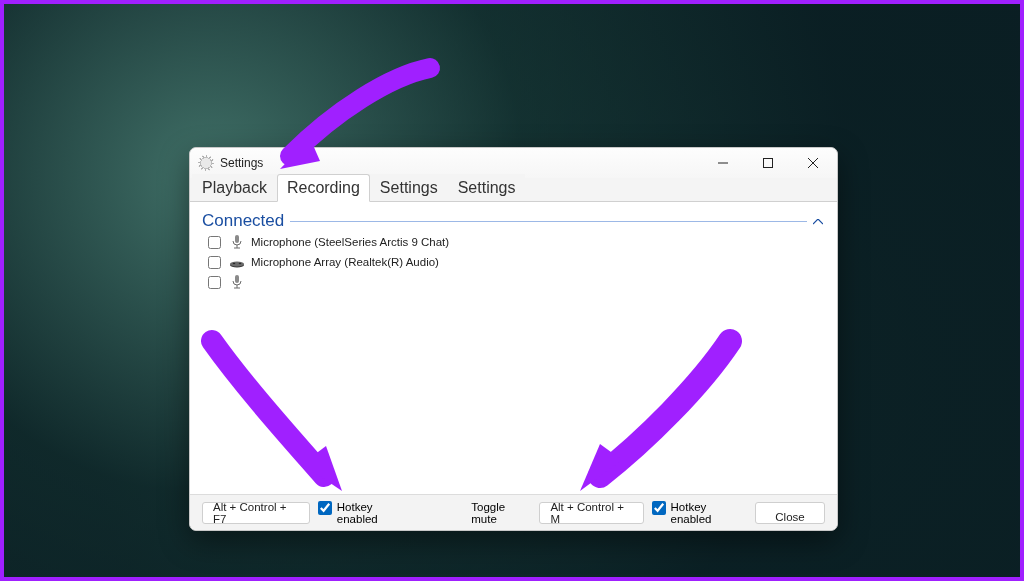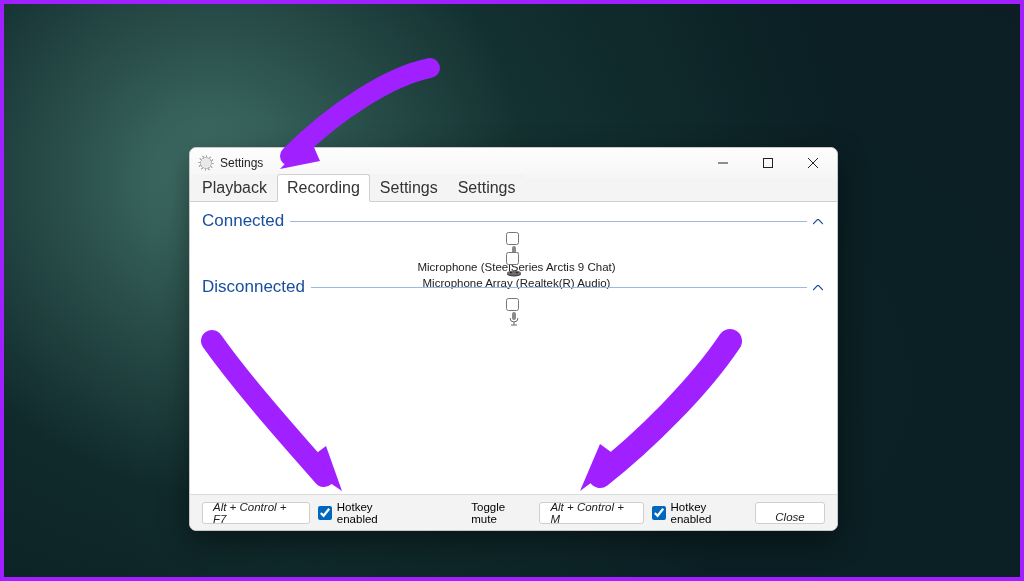--- a/index.html
+++ b/index.html
@@ -87,21 +87,21 @@
     margin-top: 4px;
     padding: 1px 0;
   }
   .group-header .gh-label { white-space: nowrap; }
   .group-header .gh-line { flex: 1; height: 1px; background: #9cb8e6; margin: 0 6px; }
   .group-header .gh-caret { color: #1a4ea1; font-size: 10px; padding-right: 2px; }
 
   .device-row {
     display: flex; align-items: center;
     height: 20px; padding-left: 6px;
-    font-size: 11.5px; color: #222; flex-direction: column;
+    font-size: 11.5px; color: #222;
   }
   .device-row input[type=checkbox] {
     width: 13px; height: 13px; margin-right: 8px;
     accent-color: #0067c0;
   }
   .dev-icon {
     width: 16px; height: 16px; margin-right: 6px;
     display: inline-flex; align-items: center; justify-content: center;
   }
 
@@ -116,24 +116,23 @@
     font-size: 11.5px;
   }
   .txtbtn {
     height: 22px; min-width: 100px;
     padding: 0 10px;
     background: #ffffff;
     border: 1px solid #cfcfcf;
     border-radius: 3px;
     display: inline-flex; align-items: center; justify-content: center;
     color: #222;
-    font-style: italic;
   }
   .closebtn { min-width: 70px; margin-left: auto; align-items: flex-end; }
-  .chkwrap { display: inline-flex; align-items: center; gap: 5px; }
+  .chkwrap { display: inline-flex; align-items: flex-start; gap: 5px; }
   .chkwrap input[type=checkbox] { width: 14px; height: 14px; accent-color: #0067c0; }
   .toggle-label { margin-left: 50px; }
 
   
   .arrow { position: absolute; pointer-events: none; }
   .arrow svg { display: block; overflow: visible; }
 </style>
 </head>
 <body>
 
@@ -202,29 +201,20 @@
           <svg width="16" height="12" viewBox="0 0 16 12">
               <ellipse cx="8" cy="9" rx="7" ry="2.5" fill="#3a3a3a"></ellipse>
               <ellipse cx="8" cy="8" rx="7" ry="2.5" fill="#6b6b6b"></ellipse>
               <ellipse cx="5" cy="7.5" rx="1.3" ry="0.7" fill="#2a2a2a"></ellipse>
               <ellipse cx="11" cy="7.5" rx="1.3" ry="0.7" fill="#2a2a2a"></ellipse>
             </svg>
         </span>
         <span>Microphone Array (Realtek(R) Audio)</span>
       </div>
 
-      <div class="group-header">
-        <span class="gh-label">Disconnected</span>
-        <span class="gh-line"></span>
-        <span class="gh-caret">
-          <svg width="10" height="6">
-              <polyline points="0,5 5,0 10,5" fill="none" stroke="#1a4ea1" stroke-width="1.2"></polyline>
-            </svg>
-        </span>
-      </div>
 
       <div class="device-row">
         <input type="checkbox" style="">
         <span class="dev-icon">
           <svg width="14" height="16" viewBox="0 0 14 16">
               <rect x="5" y="1" width="4" height="8" rx="2" fill="#8a8a8a"></rect>
               <path d="M3 7 a4 4 0 0 0 8 0" fill="none" stroke="#6a6a6a" stroke-width="1"></path>
               <line x1="7" y1="11" x2="7" y2="14" stroke="#6a6a6a" stroke-width="1"></line>
               <line x1="4" y1="14" x2="10" y2="14" stroke="#6a6a6a" stroke-width="1"></line>
             </svg>

